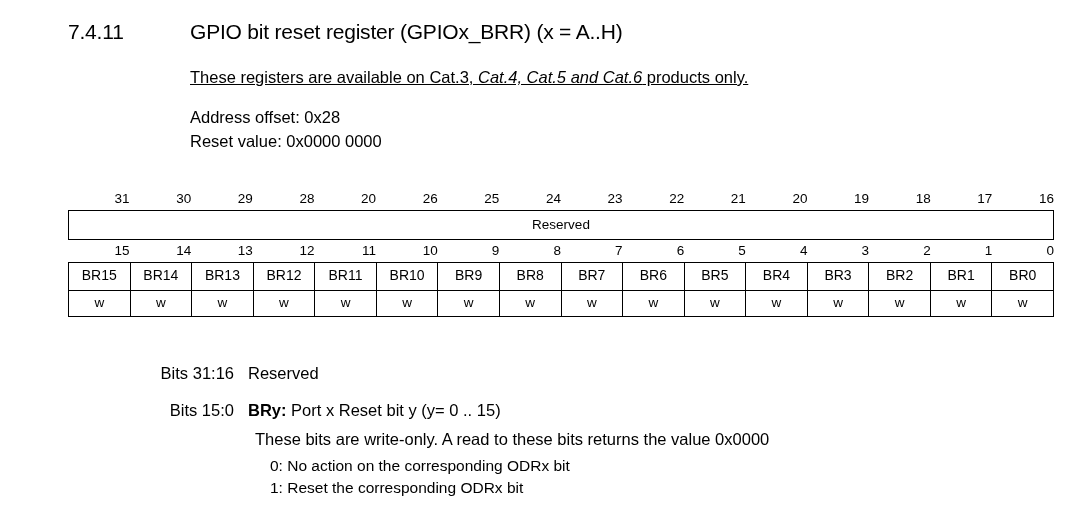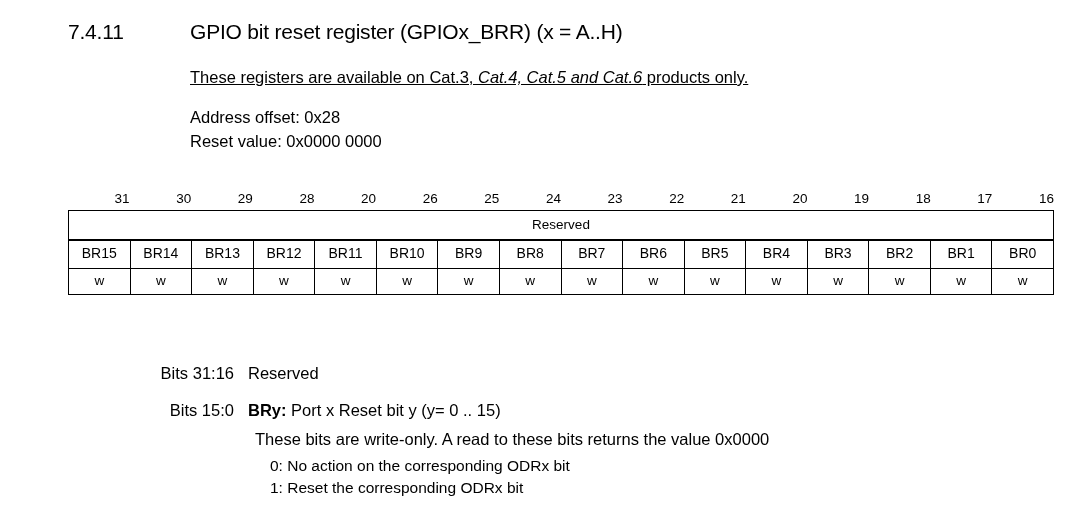--- a/index.html
+++ b/index.html
@@ -168,20 +168,38 @@
     <div class="bitnum">21</div>
     <div class="bitnum">20</div>
     <div class="bitnum">19</div>
     <div class="bitnum">18</div>
     <div class="bitnum">17</div>
     <div class="bitnum">16</div>
   </div>
 
   <div class="reserved-box">Reserved</div>
 
+  <div class="bitnum-row">
+    <div class="bitnum">15</div>
+    <div class="bitnum">14</div>
+    <div class="bitnum">13</div>
+    <div class="bitnum">12</div>
+    <div class="bitnum">11</div>
+    <div class="bitnum">10</div>
+    <div class="bitnum">9</div>
+    <div class="bitnum">8</div>
+    <div class="bitnum">7</div>
+    <div class="bitnum">6</div>
+    <div class="bitnum">5</div>
+    <div class="bitnum">4</div>
+    <div class="bitnum">3</div>
+    <div class="bitnum">2</div>
+    <div class="bitnum">1</div>
+    <div class="bitnum">0</div>
+  </div>
 
   <div class="cellrow namerow">
     <div class="cell">BR15</div>
     <div class="cell">BR14</div>
     <div class="cell">BR13</div>
     <div class="cell">BR12</div>
     <div class="cell">BR11</div>
     <div class="cell">BR10</div>
     <div class="cell">BR9</div>
     <div class="cell">BR8</div>

